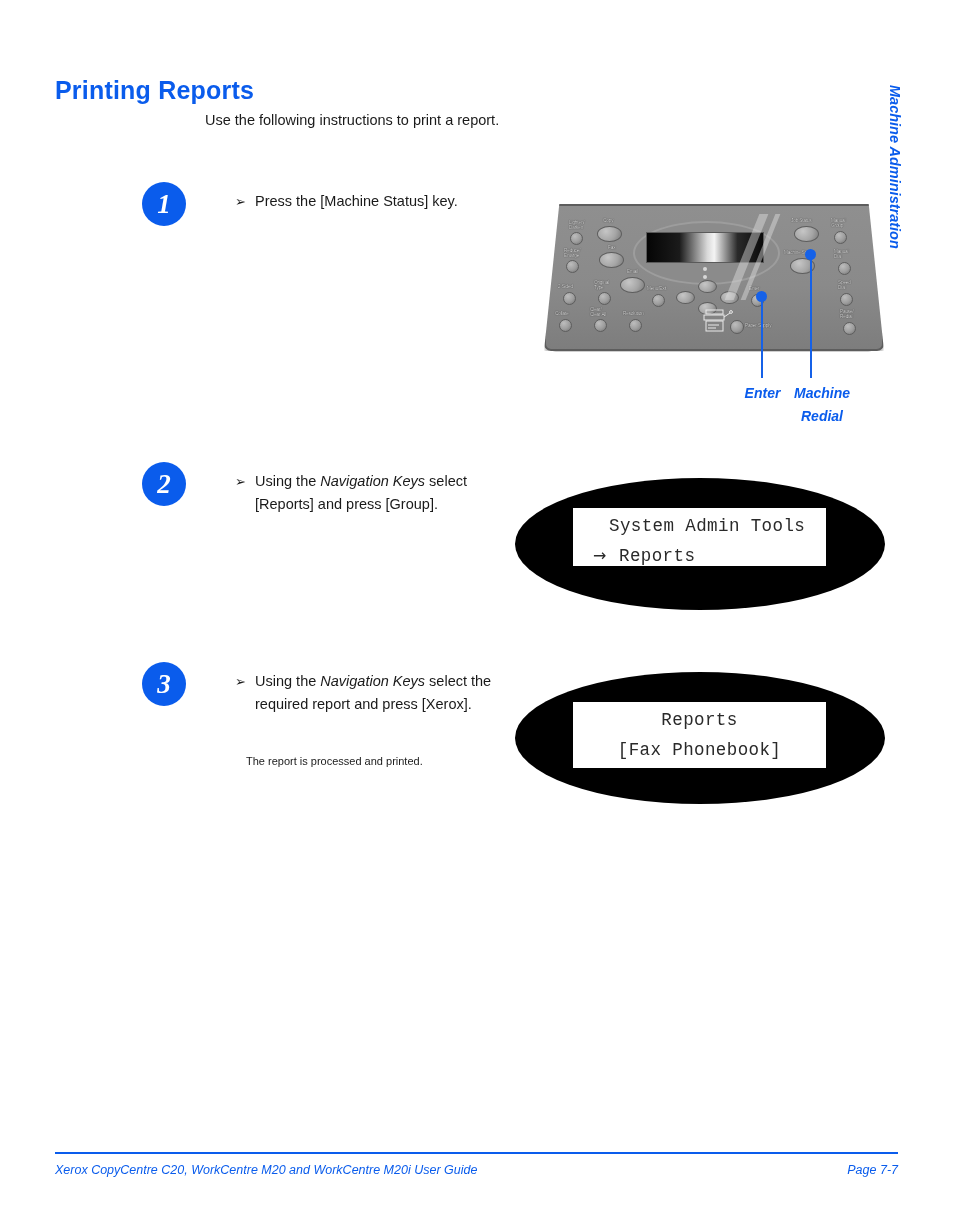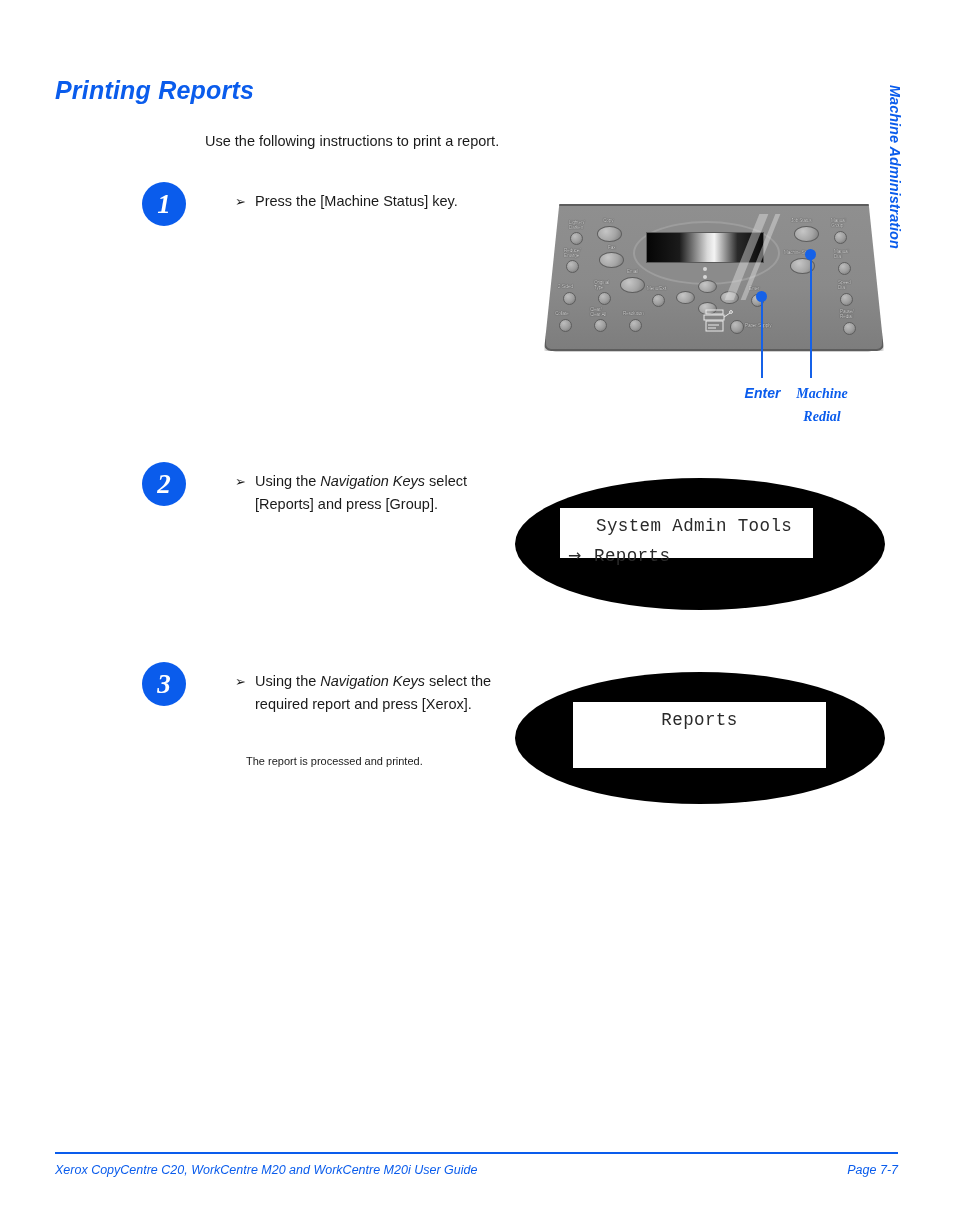--- a/index.html
+++ b/index.html
@@ -15,31 +15,30 @@
     color: #000000;
     overflow: hidden;
   }
 
   
   .page-heading {
     position: absolute;
     left: 55px;
     top: 76px;
     font-size: 25px;
-    font-style: italic;
     font-weight: bold;
     color: #0a5cec;
     letter-spacing: 0.2px;
   }
 
   
   .intro {
     position: absolute;
     left: 205px;
-    top: 133px;
+    top: 112px;
     font-size: 14.5px;
     color: #1a1a1a;
   }
 
   
   .step-badge {
     position: absolute;
     width: 44px;
     height: 44px;
     border-radius: 50%;
@@ -214,25 +213,25 @@
     background: #ffffff;
     font-family: "Liberation Mono", monospace;
     font-size: 17.5px;
     color: #2a2a2a;
     line-height: 30px;
     letter-spacing: 0.4px;
     box-sizing: border-box;
   }
   .disp2 { left: 515px; top: 478px; }
   .disp2 .disp-screen {
-    left: 45px; top: 30px; width: 253px; height: 50px;
+    left: 58px; top: 30px; width: 253px; height: 58px;
     padding: 3px 0 0 0;
   }
   .disp2 .line-a { padding-left: 36px; }
-  .disp2 .line-b { padding-left: 8px; }
+  .disp2 .line-b { padding-left: 20px; }
   .disp2 .arrow { display: inline-block; width: 26px; font-family: "DejaVu Sans", sans-serif; font-size: 16px; }
 
   .disp3 { left: 515px; top: 672px; }
   .disp3 .disp-screen {
     left: 58px; top: 30px; width: 253px; height: 66px;
     text-align: center;
     padding: 3px 0 0 0;
   }
 
   
@@ -376,21 +375,21 @@
     <div class="glare glare-b"></div>
   </div>
 </div>
 
 <div class="callout-dot" style="left:756px; top:291px;"></div>
 <div class="callout-line" style="left:761px; top:300px; height:78px;"></div>
 <div class="callout-label" style="left:710px; top:382px; width:105px;">Enter</div>
 
 <div class="callout-dot" style="left:805px; top:249px;"></div>
 <div class="callout-line" style="left:810px; top:258px; height:120px;"></div>
-<div class="callout-label" style="left:772px; top:382px; width:100px;font-family:Liberation Serif, serif;">
+<div class="callout-label" style="left:772px; top:382px; width:100px;">
   <span>Machine</span><br>
   <span>Redial</span>
 </div>
 
 <div class="step-badge badge2">2</div>
 <div class="step-text step2-text">
   <span class="bullet">➢</span>
   <span class="body"><span>Using the </span><i>Navigation Keys</i><span> select [Reports] and press [Group].</span></span>
 </div>
 
@@ -406,20 +405,21 @@
 <div class="step-text step3-text">
   <span class="bullet">➢</span>
   <span class="body"><span>Using the </span><i>Navigation Keys</i><span> select the required report and press [Xerox].</span></span>
 </div>
 <div class="step3-note">The report is processed and printed.</div>
 
 <div class="disp-wrap disp3">
   <div class="disp-oval"></div>
   <div class="disp-screen">
     <div>Reports</div>
+    <div>[Fax Phonebook]</div>
   </div>
 </div>
 
 <div class="side-tab">Machine Administration</div>
 
 <div class="footer-rule"></div>
 <div class="footer-left">Xerox CopyCentre C20, WorkCentre M20 and WorkCentre M20i User Guide</div>
 <div class="footer-right">Page 7-7</div>
 
 </body></html>

